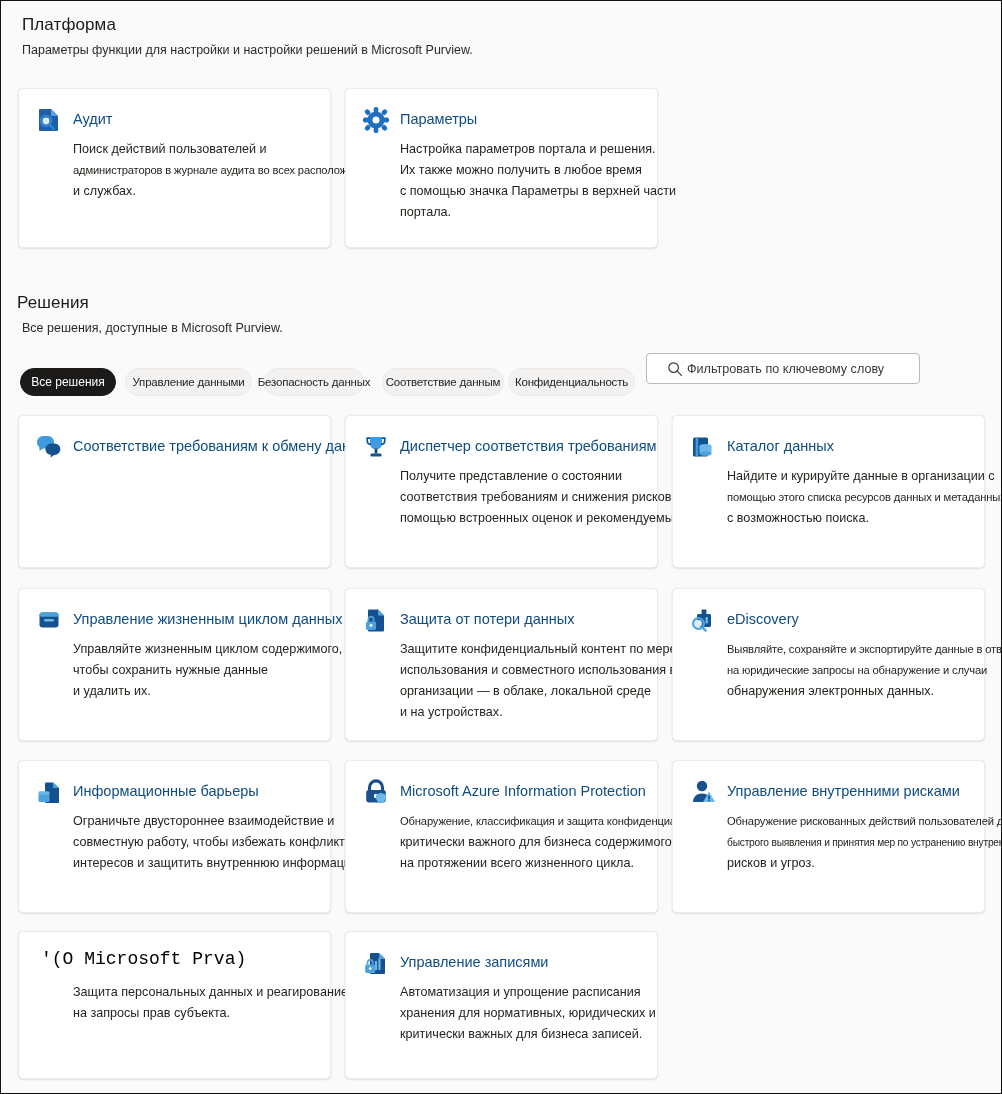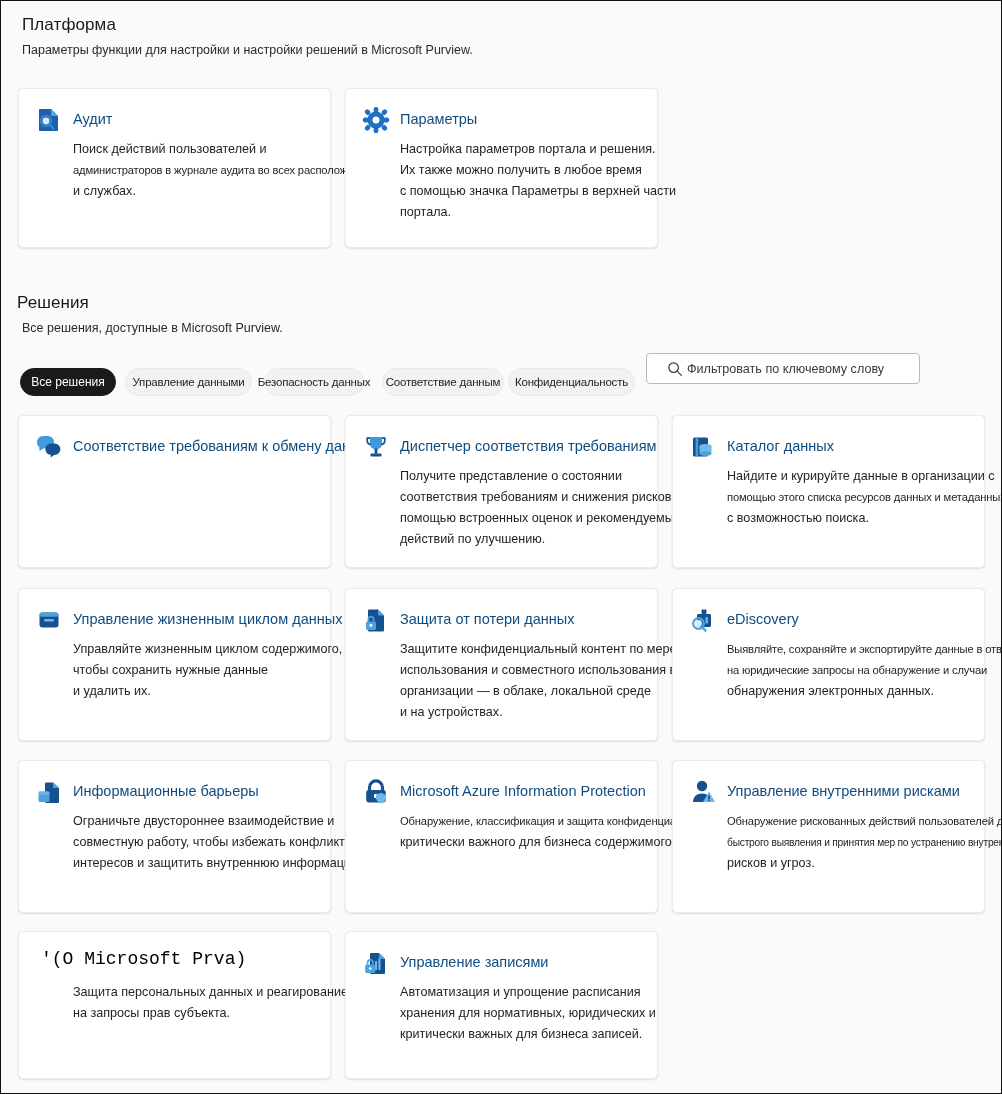--- a/index.html
+++ b/index.html
@@ -278,21 +278,20 @@
         <path d="M20 5.2h2.8v2.2A4.2 4.2 0 0 1 19 11.5" fill="none" stroke="#17508f" stroke-width="1.7"></path>
         <rect x="12.6" y="15.6" width="2.8" height="5" fill="#17508f"></rect>
         <rect x="8.5" y="20.4" width="11" height="3.2" rx="1" fill="#17508f"></rect>
       </svg>
     </span>
     <div class="card-title link">Диспетчер соответствия требованиям</div>
     <div class="card-body">
       <span class="ln">Получите представление о состоянии</span>
       <span class="ln">соответствия требованиям и снижения рисков с</span>
       <span class="ln">помощью встроенных оценок и рекомендуемых</span>
-      <span class="ln">действий по улучшению.</span>
     </div>
   </div>
 
   <div class="card sol col2 row0" id="card-sol-2">
     <span class="card-icon">
       <svg viewBox="0 0 28 28" xmlns="http://www.w3.org/2000/svg">
         <rect x="4" y="4.5" width="15" height="19" rx="1.6" fill="#17508f"></rect>
         <rect x="6.6" y="4.5" width="2.6" height="19" fill="#3e9bdd"></rect>
         <ellipse cx="16.5" cy="13.2" rx="6" ry="2.3" fill="#6cb8e8"></ellipse>
         <rect x="10.5" y="13.2" width="12" height="7.4" fill="#6cb8e8"></rect>
@@ -384,20 +383,21 @@
         <path d="M7.5 12.5V9.4a6.5 6.5 0 0 1 13 0v3.1" fill="none" stroke="#17508f" stroke-width="3.1"></path>
         <rect x="4.2" y="12" width="19.6" height="12.4" rx="2.4" fill="#17508f"></rect>
         <circle cx="14" cy="18" r="2.2" fill="#ffffff"></circle>
         <path d="M19 14.8l5 1.9v3.3c0 2.6-2.2 4.4-5 5.4-2.8-1-5-2.8-5-5.4v-3.3l5-1.9z" fill="#6cb8e8"></path>
       </svg>
     </span>
     <div class="card-title link">Microsoft Azure Information Protection</div>
     <div class="card-body">
       <span class="ln sm">Обнаружение, классификация и защита конфиденциального и</span>
       <span class="ln">критически важного для бизнеса содержимого</span>
+      <span class="ln">на протяжении всего жизненного цикла.</span>
     </div>
   </div>
 
   <div class="card sol col2 row2" id="card-sol-8">
     <span class="card-icon">
       <svg viewBox="0 0 28 28" xmlns="http://www.w3.org/2000/svg">
         <circle cx="13" cy="8" r="5.2" fill="#17508f"></circle>
         <path d="M4 24c0-5.2 4-8.6 9-8.6s9 3.4 9 8.6z" fill="#17508f"></path>
         <path d="M20 13.5l6 10.5H14z" fill="#6cb8e8"></path>
         <rect x="19.2" y="17.2" width="1.7" height="4" rx="0.8" fill="#17508f"></rect>

